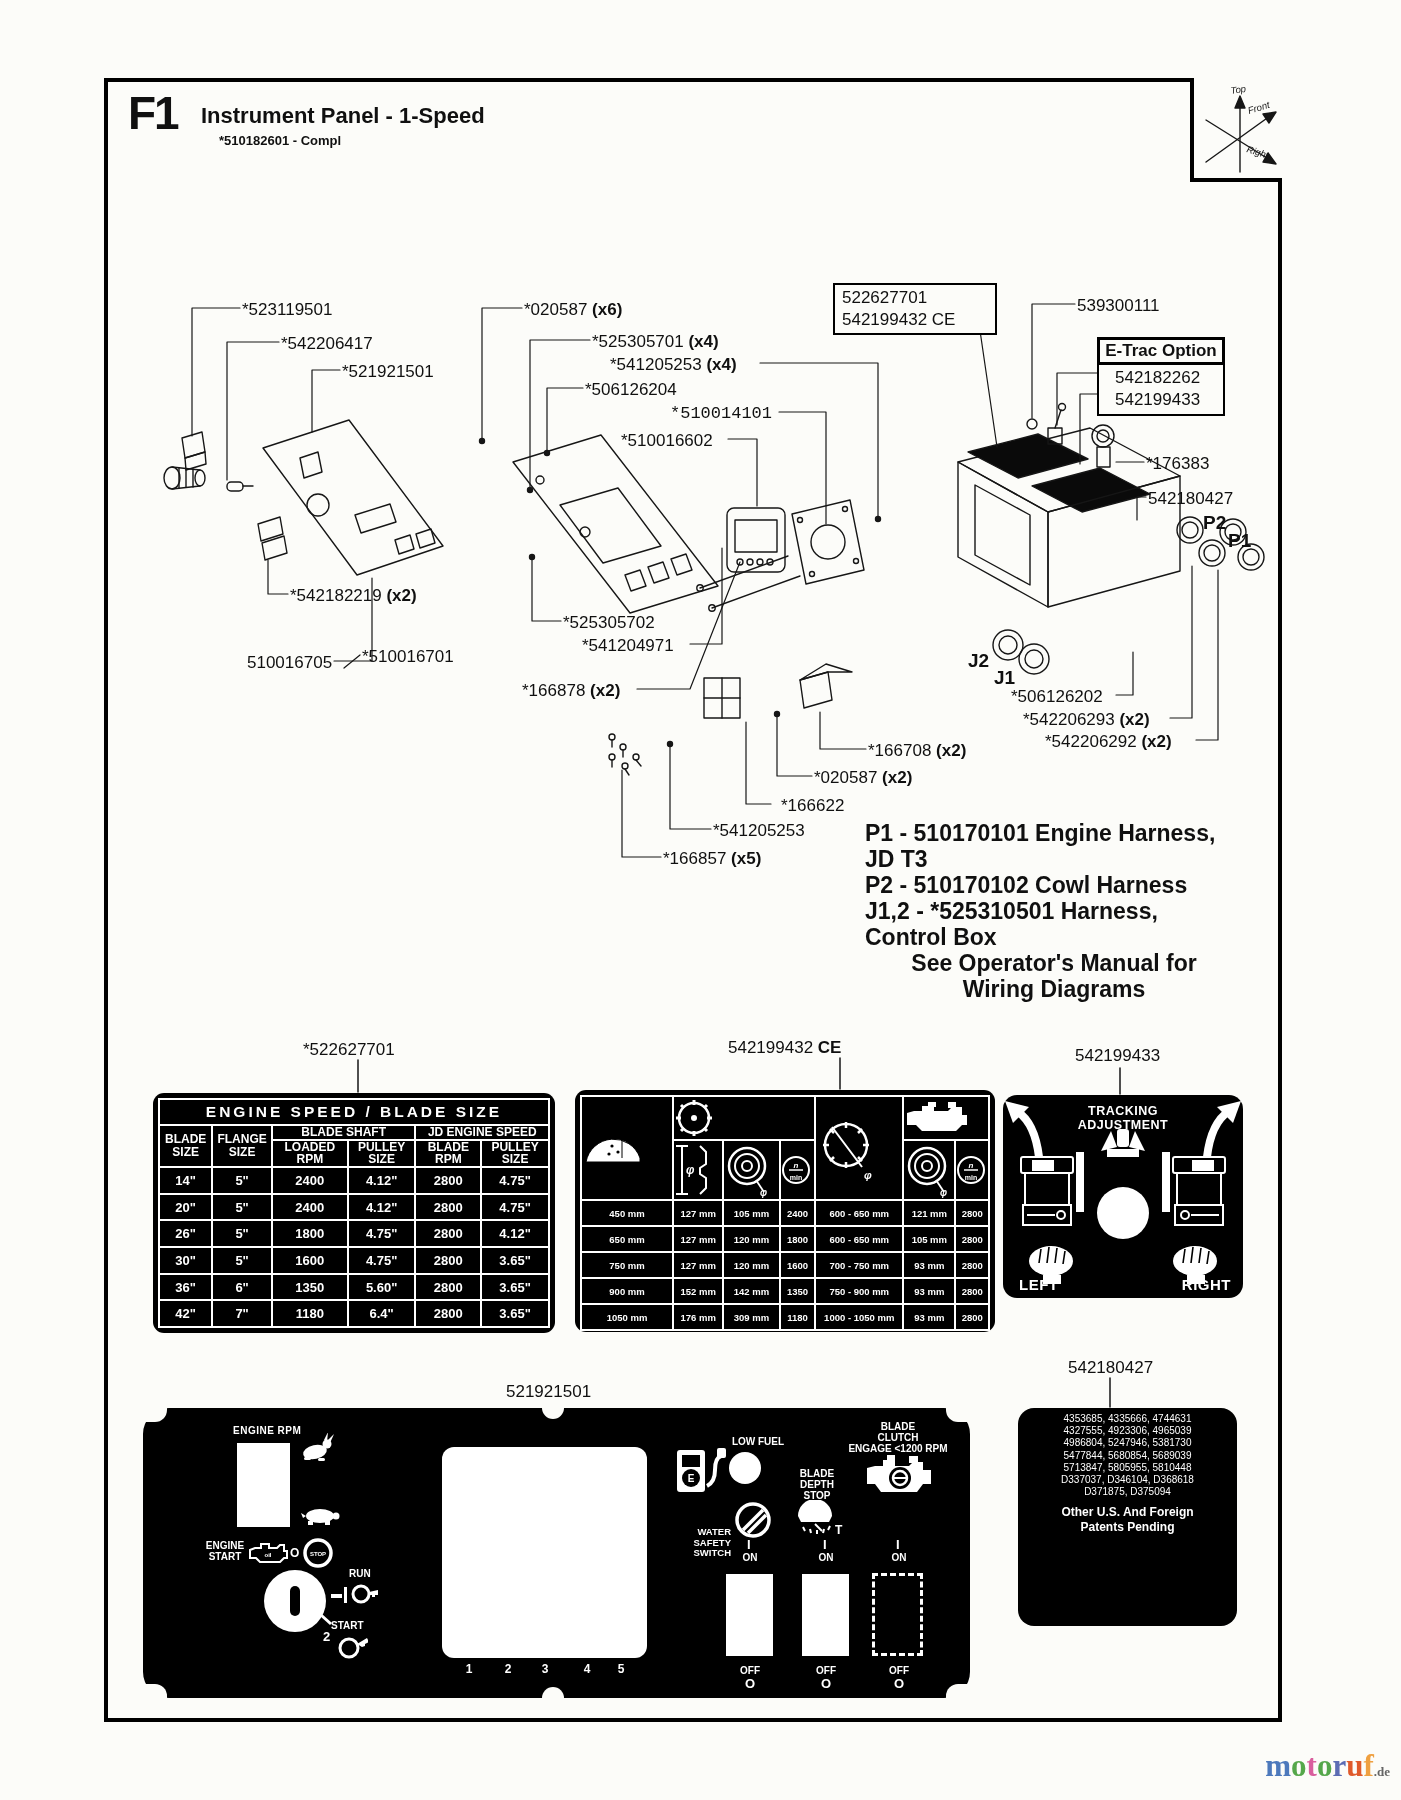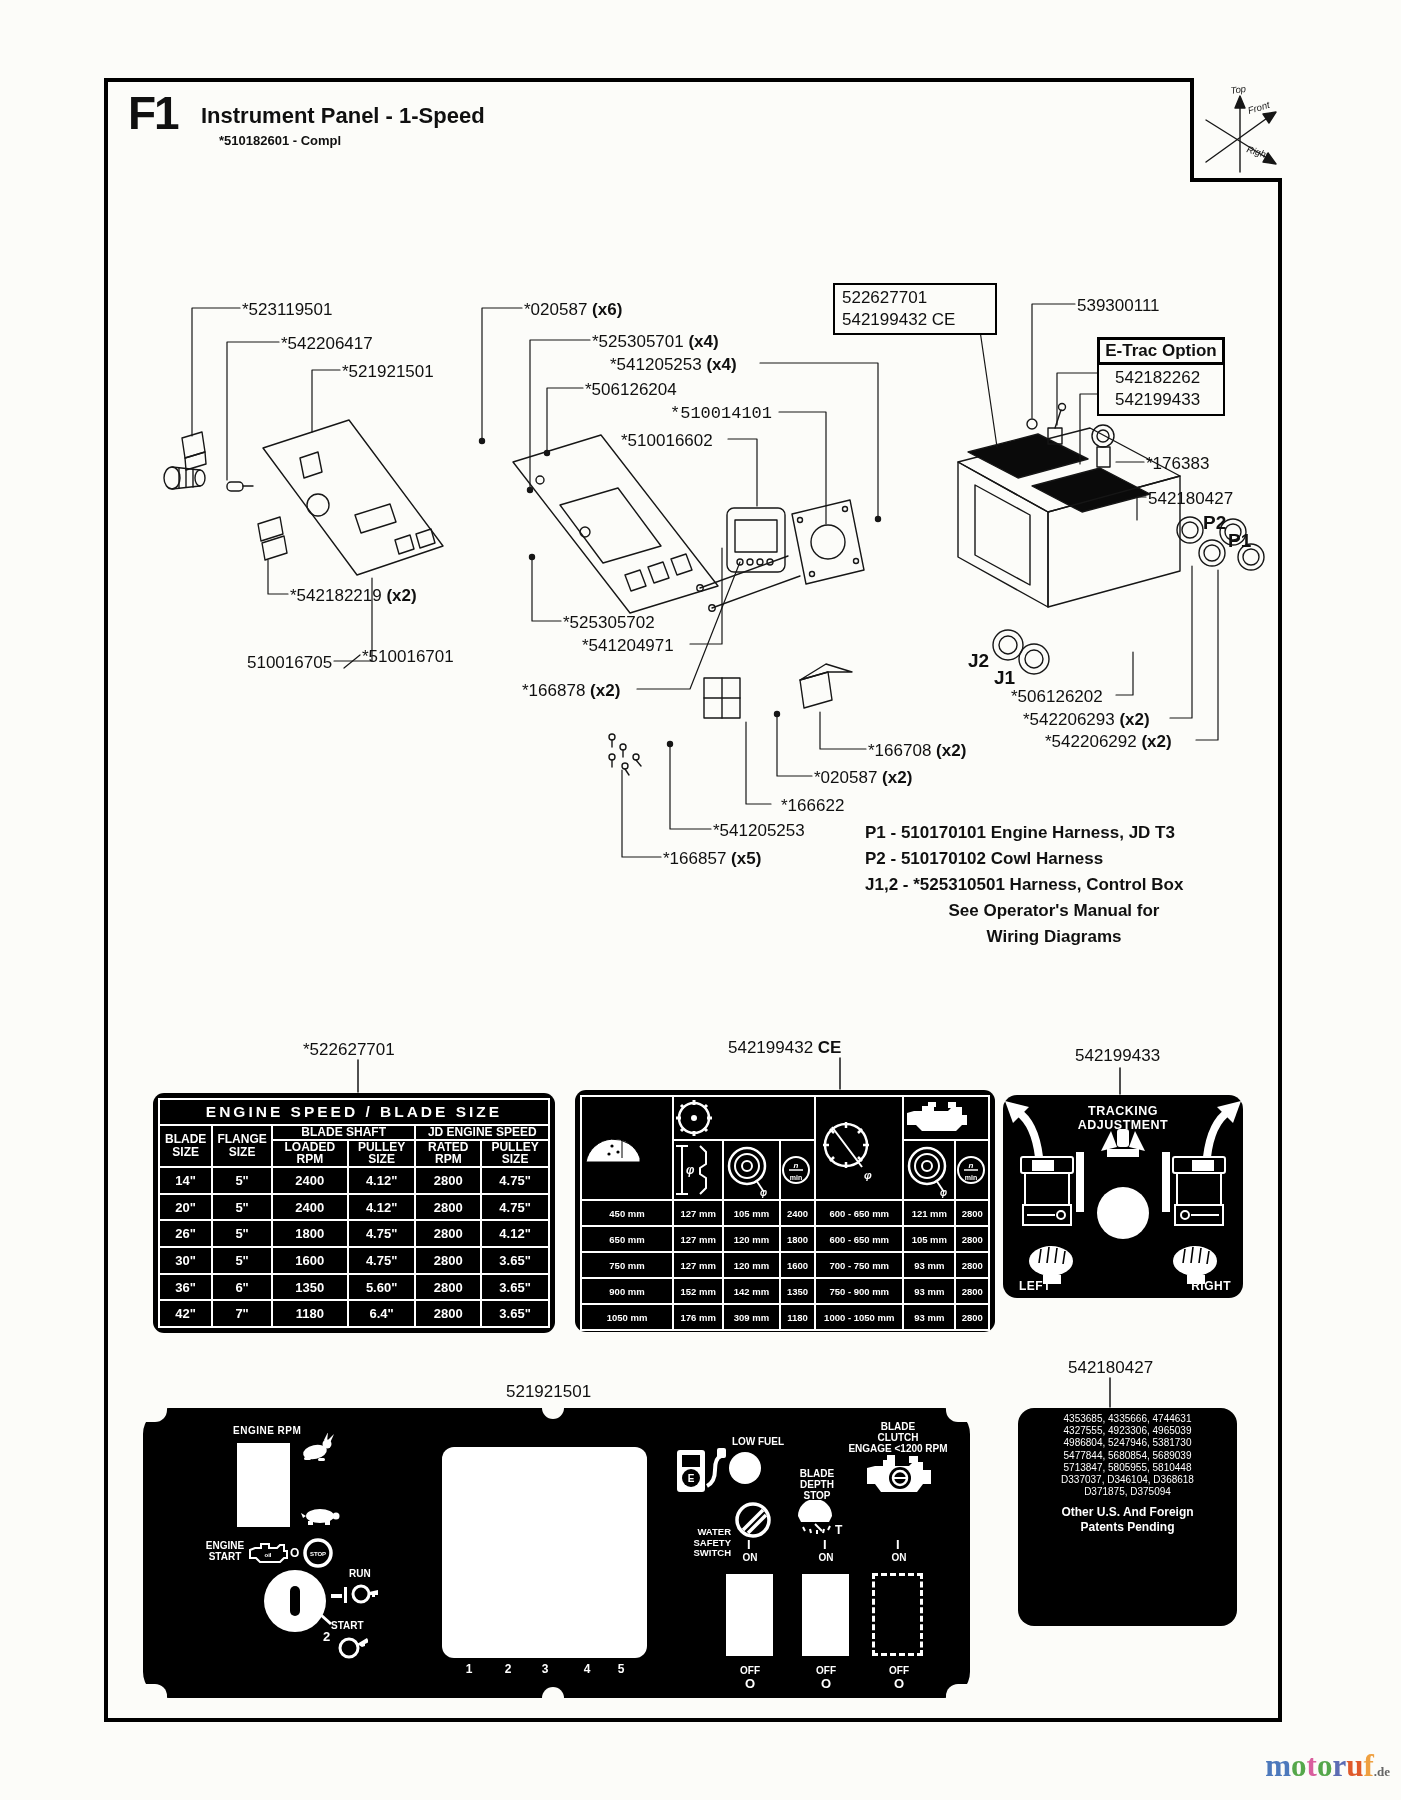--- a/index.html
+++ b/index.html
@@ -13,38 +13,38 @@
   .fig-sub{left:219px;top:133px;font-size:13px;font-weight:bold;}
   svg{display:block;}
   .artlayer{left:0;top:0;z-index:1;}
   .callout{position:absolute;font-size:17px;white-space:nowrap;z-index:2;}
   .callout.bold{font-weight:bold;font-size:19px;}
   .callout .qty{font-weight:bold;}
   .ref-box{left:833px;top:283px;width:146px;border:2px solid #000;padding:2px 7px;font-size:17px;line-height:22px;z-index:2;background:#fcfcf9;}
   .etrac{left:1097px;top:337px;width:128px;z-index:2;}
   .etrac .et-title{border:3px solid #000;font-weight:bold;font-size:17px;text-align:center;padding:1px 0;background:#fcfcf9;}
   .etrac .et-items{border:2px solid #000;border-top:none;padding:2px 0 3px 16px;font-size:17px;line-height:22px;background:#fcfcf9;}
-  .harness{left:865px;top:820px;width:378px;font-size:17px;font-weight:bold;line-height:26px;z-index:2;}
+  .harness{left:865px;top:820px;width:378px;font-size:23px;font-weight:bold;line-height:26px;z-index:2;}
   .harness div:nth-child(n+4){text-align:center;}
   
   .decal{position:absolute;background:#000;color:#fff;z-index:2;}
   .tbl-wrap{border-radius:11px;padding:5px;}
   table.decal-tbl{border-collapse:collapse;background:#000;color:#fff;table-layout:fixed;
       border:2px solid #fff;width:100%;height:100%;}
   table.decal-tbl th,table.decal-tbl td{border:2px solid #fff;text-align:center;vertical-align:middle;padding:0 1px;overflow:hidden;}
   .eng{left:153px;top:1093px;width:392px;height:230px;}
   .eng .ttl{font-size:15.5px;font-weight:bold;letter-spacing:3px;height:24px;}
   .eng th{font-size:12px;font-weight:bold;line-height:1.06;}
   .eng td{font-size:13px;font-weight:bold;height:24px;}
   .ce{left:575px;top:1090px;width:410px;height:232px;}
   .ce td{font-size:9.5px;font-weight:bold;height:24px;}
   .ce .ic{padding:1px 0;}
   .track{left:1003px;top:1095px;width:240px;height:203px;border-radius:14px;}
   .track .t-title{position:absolute;left:0;top:9px;width:100%;text-align:center;font-size:12.5px;font-weight:bold;line-height:1.15;letter-spacing:.5px;}
-  .track .t-corner{position:absolute;bottom:5px;font-size:12px;font-weight:bold;letter-spacing:.5px;}
+  .track .t-corner{position:absolute;bottom:5px;font-size:15px;font-weight:bold;letter-spacing:.5px;}
   .panel{left:143px;top:1408px;width:827px;height:290px;border-radius:26px;font-weight:bold;}
   .panel .txt{position:absolute;color:#fff;line-height:1.12;}
   .bite{position:absolute;background:#fcfcf9;z-index:3;}
   .bite.tl{left:-2px;top:-2px;width:26px;height:16px;border-bottom-right-radius:12px;}
   .bite.tr{right:-2px;top:-2px;width:26px;height:16px;border-bottom-left-radius:12px;}
   .bite.bl{left:-2px;bottom:-2px;width:26px;height:16px;border-top-right-radius:12px;}
   .bite.br{right:-2px;bottom:-2px;width:26px;height:16px;border-top-left-radius:12px;}
   .notch{position:absolute;width:22px;height:22px;border-radius:50%;background:#fcfcf9;z-index:3;}
   .wslot{position:absolute;background:#fff;}
   .wwin{position:absolute;background:#fff;border-radius:12px;}
@@ -334,21 +334,21 @@
         </tr>
       <tr>
         <th rowspan="2">BLADE SIZE</th>
         <th rowspan="2">FLANGE SIZE</th>
         <th colspan="2">BLADE SHAFT</th>
         <th colspan="2">JD ENGINE SPEED</th>
       </tr>
       <tr>
         <th>LOADED RPM</th>
         <th>PULLEY SIZE</th>
-        <th>RATED RPM</th>
+        <th>BLADE RPM</th>
         <th>PULLEY SIZE</th>
       </tr>
     </thead>
     <tbody>
         <tr>
           <td>14"</td>
           <td>5"</td>
           <td>2400</td>
           <td>4.12"</td>
           <td>2800</td>

